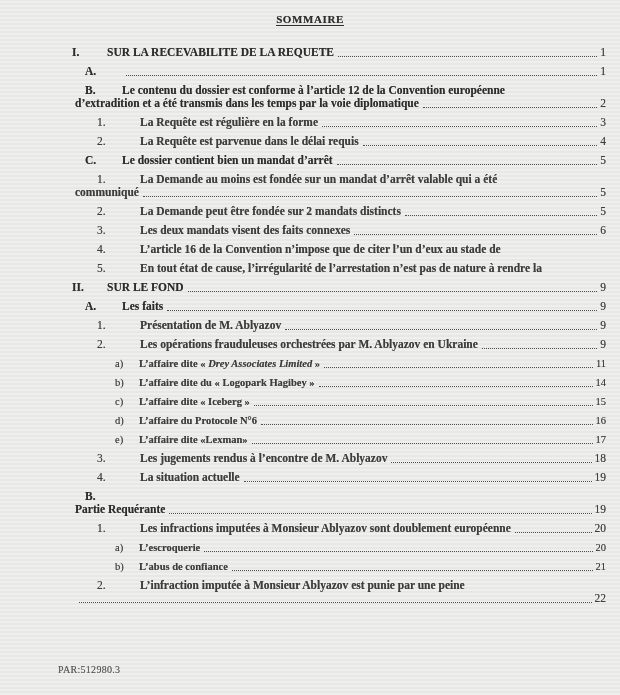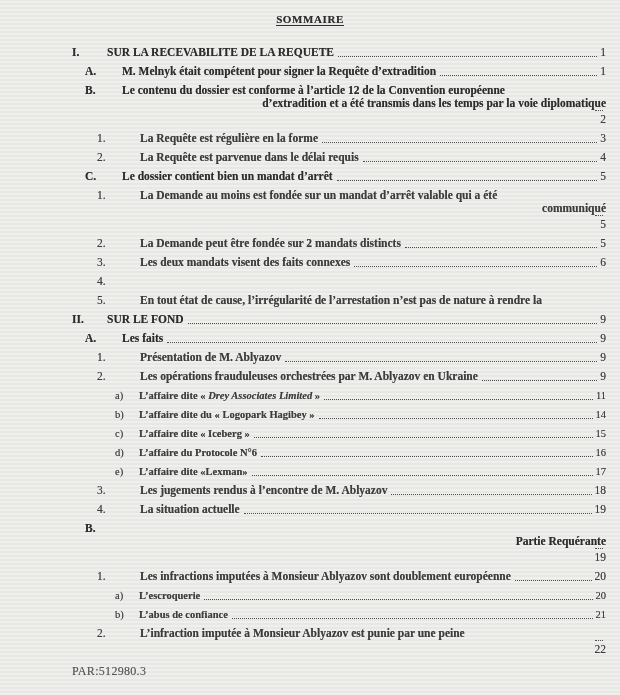--- a/index.html
+++ b/index.html
@@ -46,27 +46,27 @@
     border-bottom:1.6px dotted #4d4d4d;
     margin:0 3px 2px 4px;
   }
   .pg{flex:none;text-align:right;}
   
   .lvl-I > .l.fl .num{margin-left:0;width:35px;}
   .lvl-A > .l.fl .num{margin-left:13px;width:37px;}
   .lvl-1 > .l.fl .num{margin-left:25px;width:43px;}
   .lvl-a > .l.fl .num{margin-left:43px;width:24px;}
   .lvl-a{font-size:10.5px;}
-  .l.cl{padding-left:3px;flex-direction:column;}
+  .l.cl{padding-left:3px;}
   
   .e.b .num,.e.b .t{font-weight:bold;color:#2c2c2c;}
   .footer{
     position:absolute;
-    left:72px;top:664px;
-    font-size:12px;
+    left:58px;top:664px;
+    font-size:10px;
     letter-spacing:.3px;
     color:#5a5a5a;
     text-shadow:0 0 .5px rgba(90,90,90,.6);
   }
 </style>
 </head>
 <body>
 
 <div class="page">
   <div class="title">SOMMAIRE</div>
@@ -75,21 +75,20 @@
         <div class="l fl">
           <span class="num">I.</span>
           <span class="t">SUR LA RECEVABILITE DE LA REQUETE</span>
           <span class="dots"></span>
           <span class="pg">1</span>
         </div>
       </div>
       <div class="e lvl-A b">
         <div class="l fl">
           <span class="num">A.</span>
-          <span class="t">M. Melnyk était compétent pour signer la Requête d’extradition</span>
           <span class="dots"></span>
           <span class="pg">1</span>
         </div>
       </div>
       <div class="e lvl-A b">
         <div class="l fl">
           <span class="num">B.</span>
           <span class="t">Le contenu du dossier est conforme à l’article 12 de la Convention européenne</span>
         </div>
         <div class="l cl">
@@ -145,20 +144,21 @@
         <div class="l fl">
           <span class="num">3.</span>
           <span class="t">Les deux mandats visent des faits connexes</span>
           <span class="dots"></span>
           <span class="pg">6</span>
         </div>
       </div>
       <div class="e lvl-1">
         <div class="l fl">
           <span class="num">4.</span>
+          <span class="t">L’article 16 de la Convention n’impose que de citer l’un d’eux au stade de</span>
         </div>
       </div>
       <div class="e lvl-1">
         <div class="l fl">
           <span class="num">5.</span>
           <span class="t">En tout état de cause, l’irrégularité de l’arrestation n’est pas de nature à rendre la</span>
         </div>
       </div>
       <div class="e lvl-I b">
         <div class="l fl">

